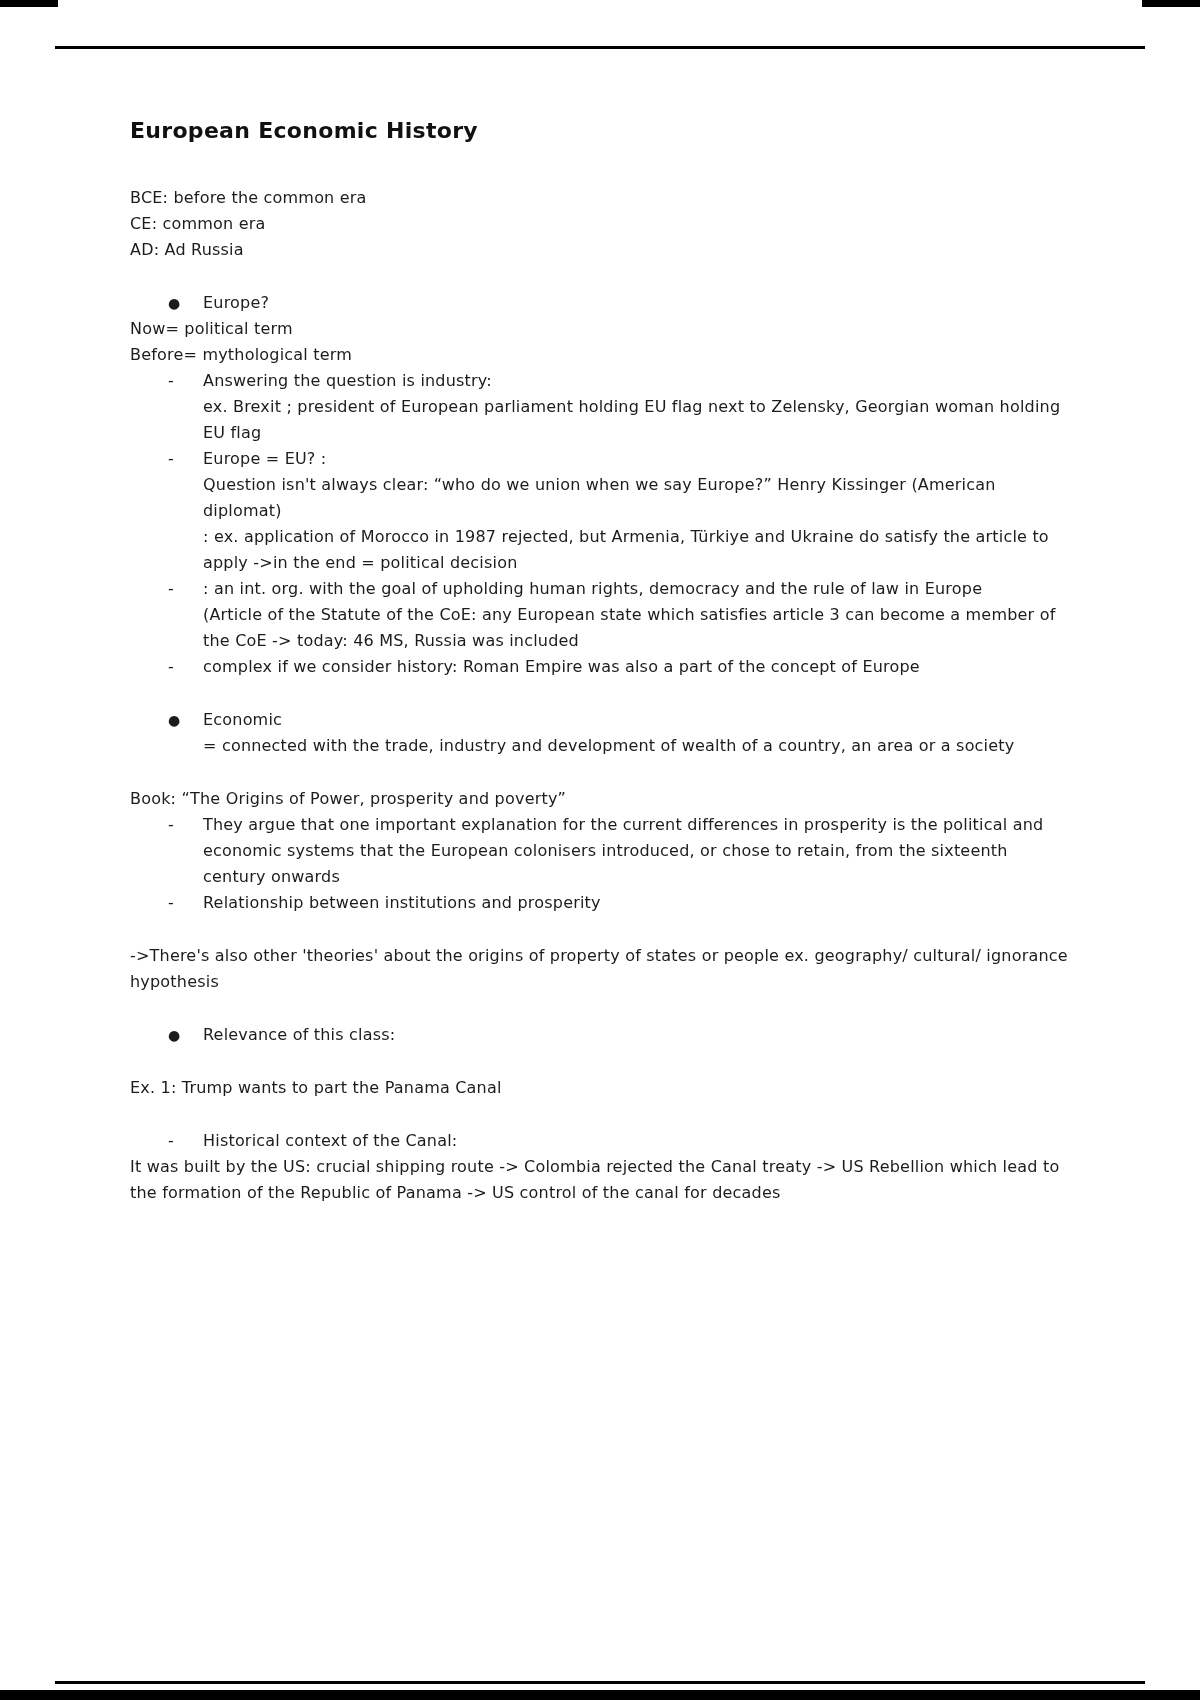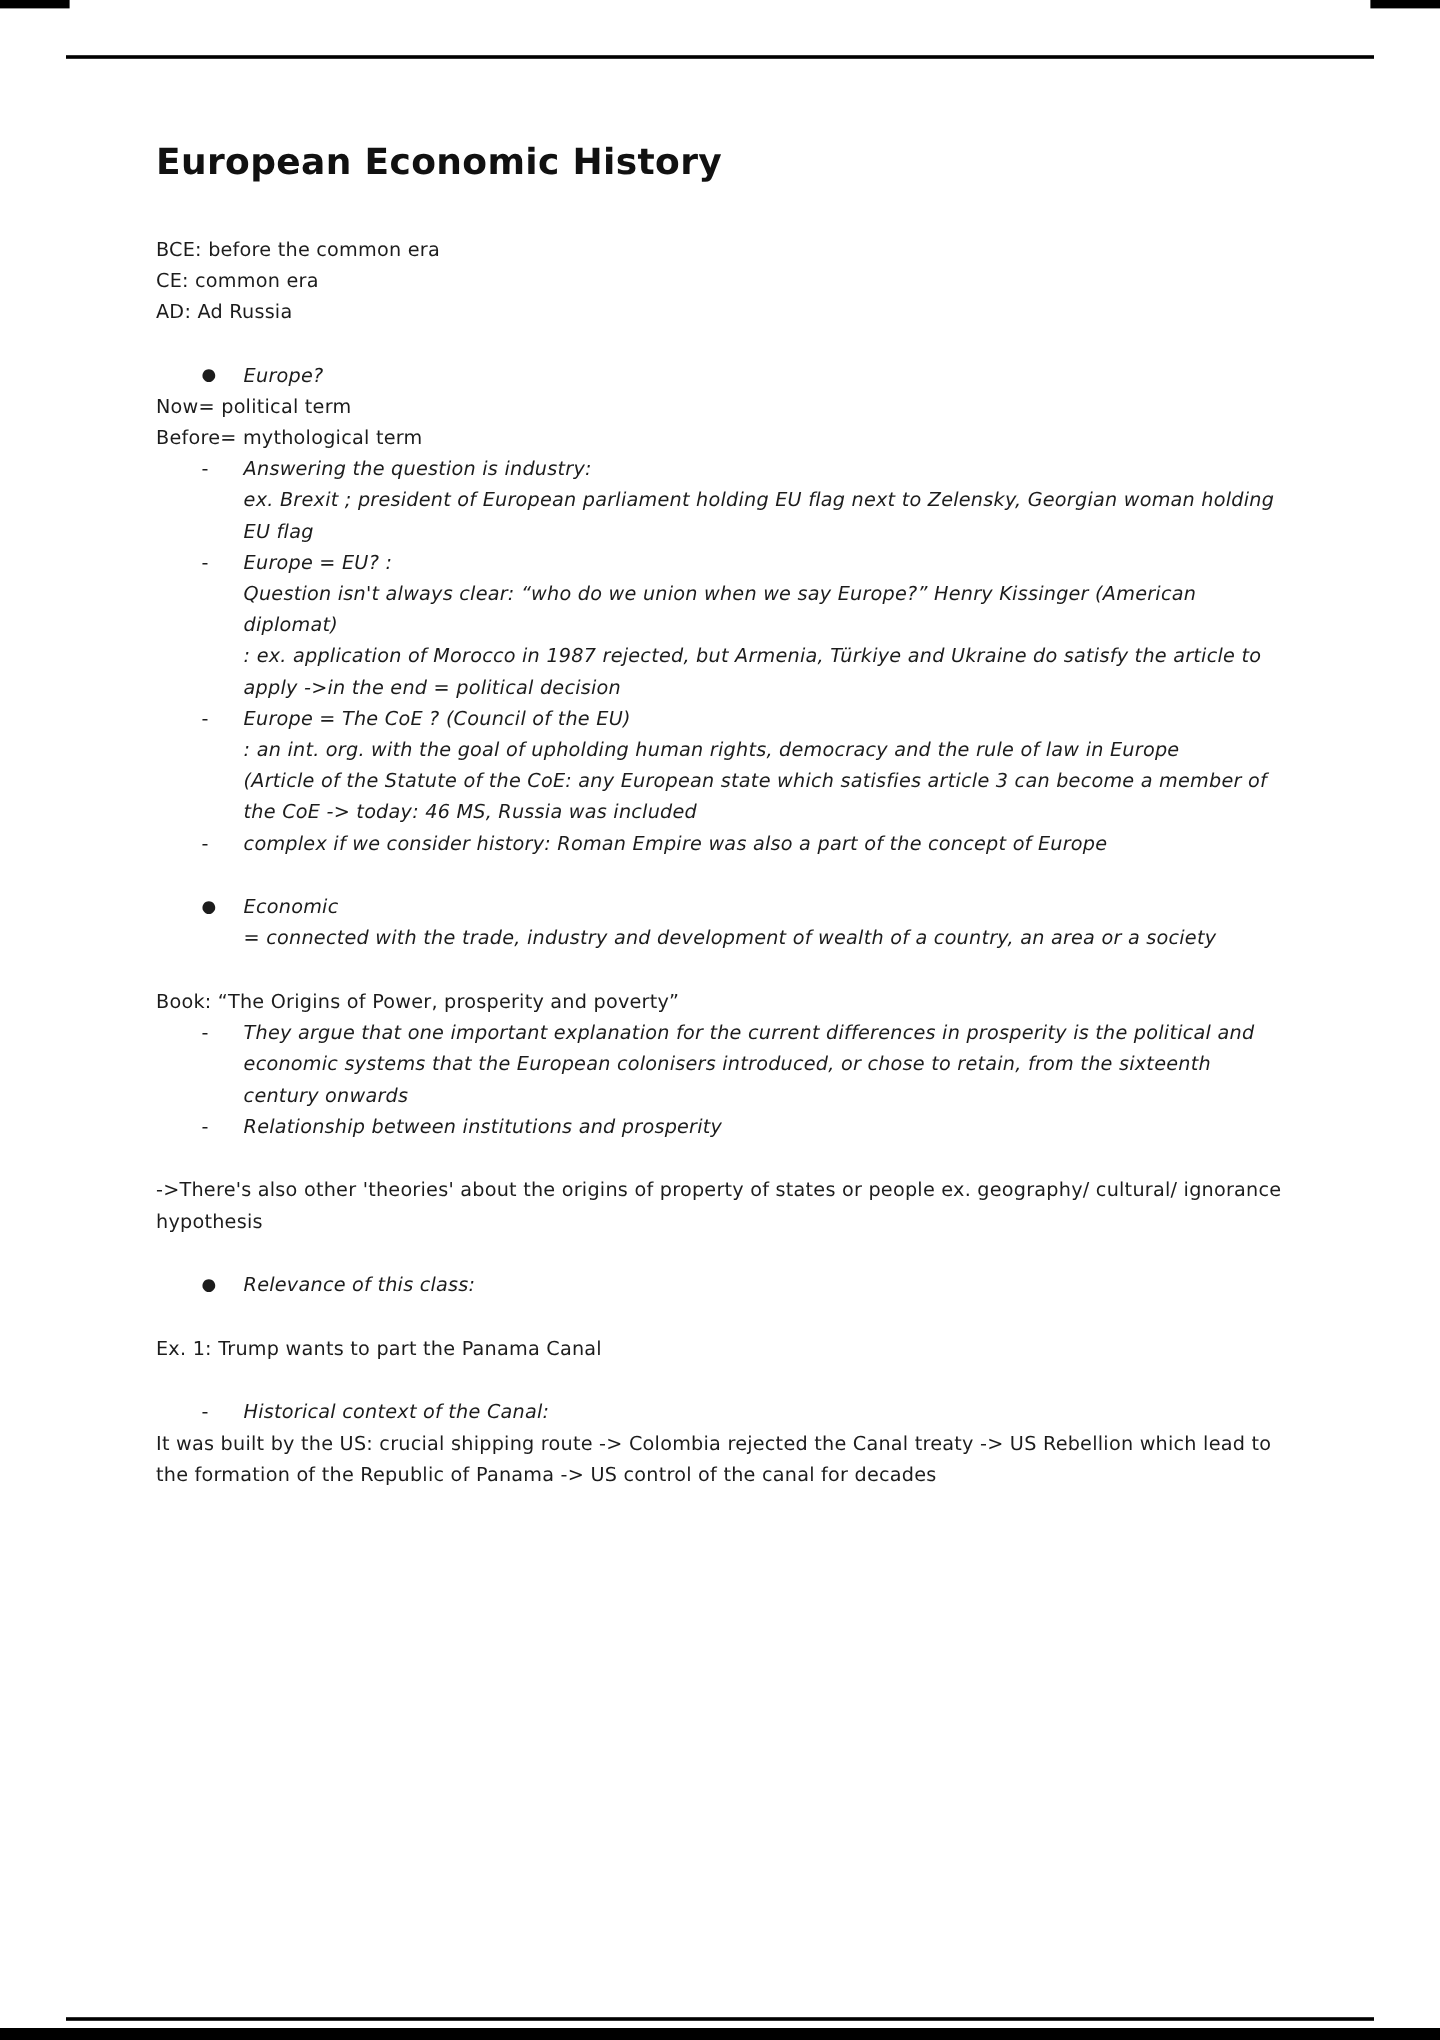--- a/index.html
+++ b/index.html
@@ -33,21 +33,21 @@
   .rule.top { top: 46px; }
   .rule.bottom { top: 1681px; }
   .content {
     position: absolute;
     top: 118px;
     left: 130px;
     width: 942px;
   }
   h1.doc-title {
     margin: 0 0 42px 0;
-    font-size: 30px;
+    font-size: 22px;
     font-weight: 700;
     letter-spacing: 0.3px;
     color: #111111;
     font-family: "DejaVu Sans", "Liberation Sans", sans-serif;
   }
   .block {
     font-size: 16px;
     line-height: 26px;
     letter-spacing: 0.2px;
   }
@@ -57,21 +57,21 @@
     display: flex;
     align-items: flex-start;
   }
   .block .marker {
     flex: 0 0 35px;
     padding-left: 38px;
     box-sizing: content-box;
     width: 35px;
   }
   .block.bullet .marker { font-size: 14px; }
-  .block .btext { flex: 1 1 auto; font-style: italic; }
+  .block .btext { flex: 1 1 auto; }
   .note-line { min-height: 26px; }
 </style>
 </head>
 <body>
 
 <div class="page">
   <div class="scan-edge top-left"></div>
   <div class="scan-edge top-right"></div>
   <div class="rule top"></div>
 
@@ -110,21 +110,20 @@
           <span class="marker">-</span>
           <div class="btext">
             <div class="note-line">Europe = EU? :</div>
             <div class="note-line">Question isn't always clear: “who do we union when we say Europe?” Henry Kissinger (American diplomat)</div>
             <div class="note-line">: ex. application of Morocco in 1987 rejected, but Armenia, Türkiye and Ukraine do satisfy the article to apply -&gt;in the end = political decision</div>
           </div>
         </div>
         <div class="block dash">
           <span class="marker">-</span>
           <div class="btext">
-            <div class="note-line">Europe = The CoE ? (Council of the EU)</div>
             <div class="note-line">: an int. org. with the goal of upholding human rights, democracy and the rule of law in Europe</div>
             <div class="note-line">(Article of the Statute of the CoE: any European state which satisfies article 3 can become a member of the CoE -&gt; today: 46 MS, Russia was included</div>
           </div>
         </div>
         <div class="block dash">
           <span class="marker">-</span>
           <div class="btext">
             <div class="note-line">complex if we consider history: Roman Empire was also a part of the concept of Europe</div>
           </div>
         </div>

